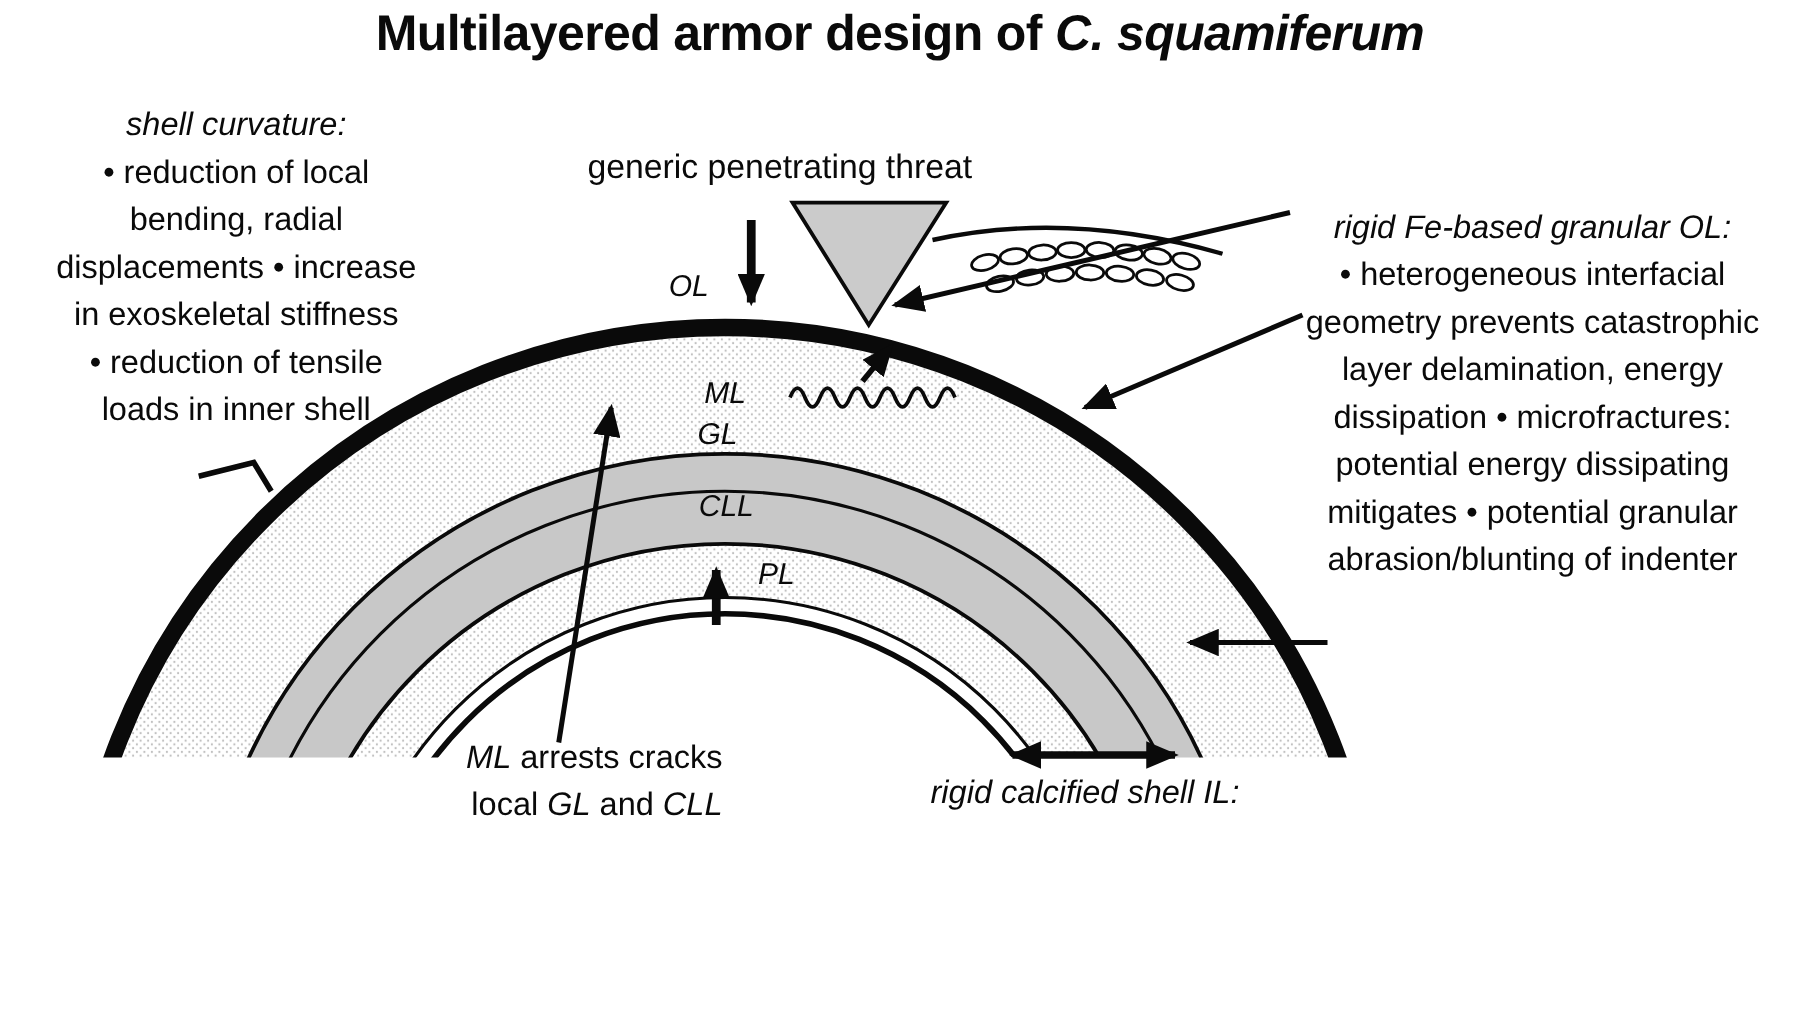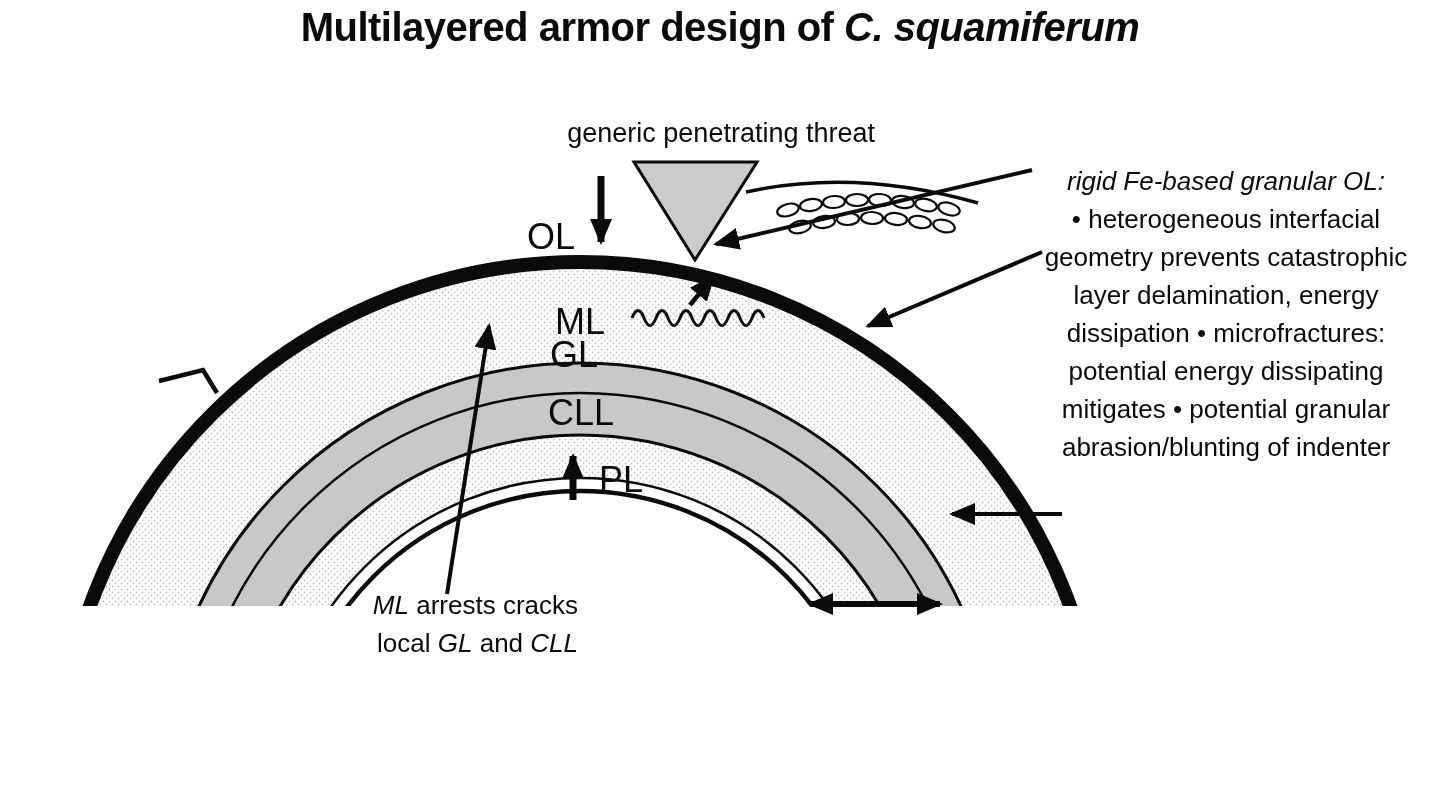--- a/index.html
+++ b/index.html
@@ -27,27 +27,28 @@
     position: absolute;
     font-size: 26px;
     line-height: 38px;
   }
   .note .heading { font-style: italic; }
   .note .body { white-space: pre-line; }
   .tc { text-align: center; }
   .tl { text-align: left; }
   .lbl {
     position: absolute;
-    font-size: 36px;
+    font-size: 24px;
     text-align: center;
+    font-style: italic;
   }
   .threat-label {
     position: absolute;
     top: 118px; left: 470px; width: 405px;
-    text-align: right;
+    text-align: left;
     font-size: 27px;
   }
   .crack-note {
     position: absolute;
     left: 328px; top: 586px; width: 250px;
     text-align: right;
     font-size: 26px;
     line-height: 38px;
   }
 </style>
@@ -130,36 +131,46 @@
   <div class="title">
     <span>Multilayered armor design of </span><span class="it">C. squamiferum</span>
   </div>
 
   <div class="threat-label">generic penetrating threat</div>
 
   <div class="lbl" style="left:522px; top:216px; width:58px;">OL</div>
   <div class="lbl" style="left:551px; top:301px; width:58px;">ML</div>
   <div class="lbl" style="left:545px; top:334px; width:58px;">GL</div>
   <div class="lbl" style="left:543px; top:392px; width:76px;">CLL</div>
-  <div class="lbl" style="left:592px; top:459px; width:58px;">PL</div>
+  <div class="lbl" style="left:592px; top:446px; width:58px;">PL</div>
 
+  <div class="note tc" style="left:8px; top:80px; width:362px;">
+    <div class="heading">shell curvature:</div>
+    <div class="body">• reduction of local
+bending, radial
+displacements • increase
+in exoskeletal stiffness
+• reduction of tensile
+loads in inner shell</div>
+  </div>
 
   <div class="note tc" style="left:1012px; top:162px; width:428px;text-align:center;">
     <div class="heading">rigid Fe-based granular OL:</div>
     <div class="body">• heterogeneous interfacial
 geometry prevents catastrophic
 layer delamination, energy
 dissipation • microfractures:
 potential energy dissipating
 mitigates • potential granular
 abrasion/blunting of indenter</div>
   </div>
 
 
   <div class="note tc" style="left:648px; top:614px; width:440px; line-height:39px;">
+    <div class="heading">rigid calcified shell IL:</div>
   </div>
 
   <div class="crack-note">
     <div><span class="it">ML</span><span> arrests cracks</span></div>
     <div><span>local </span><span class="it">GL</span><span> and </span><span class="it">CLL</span></div>
   </div>
 
 </div>
 
 </body></html>

